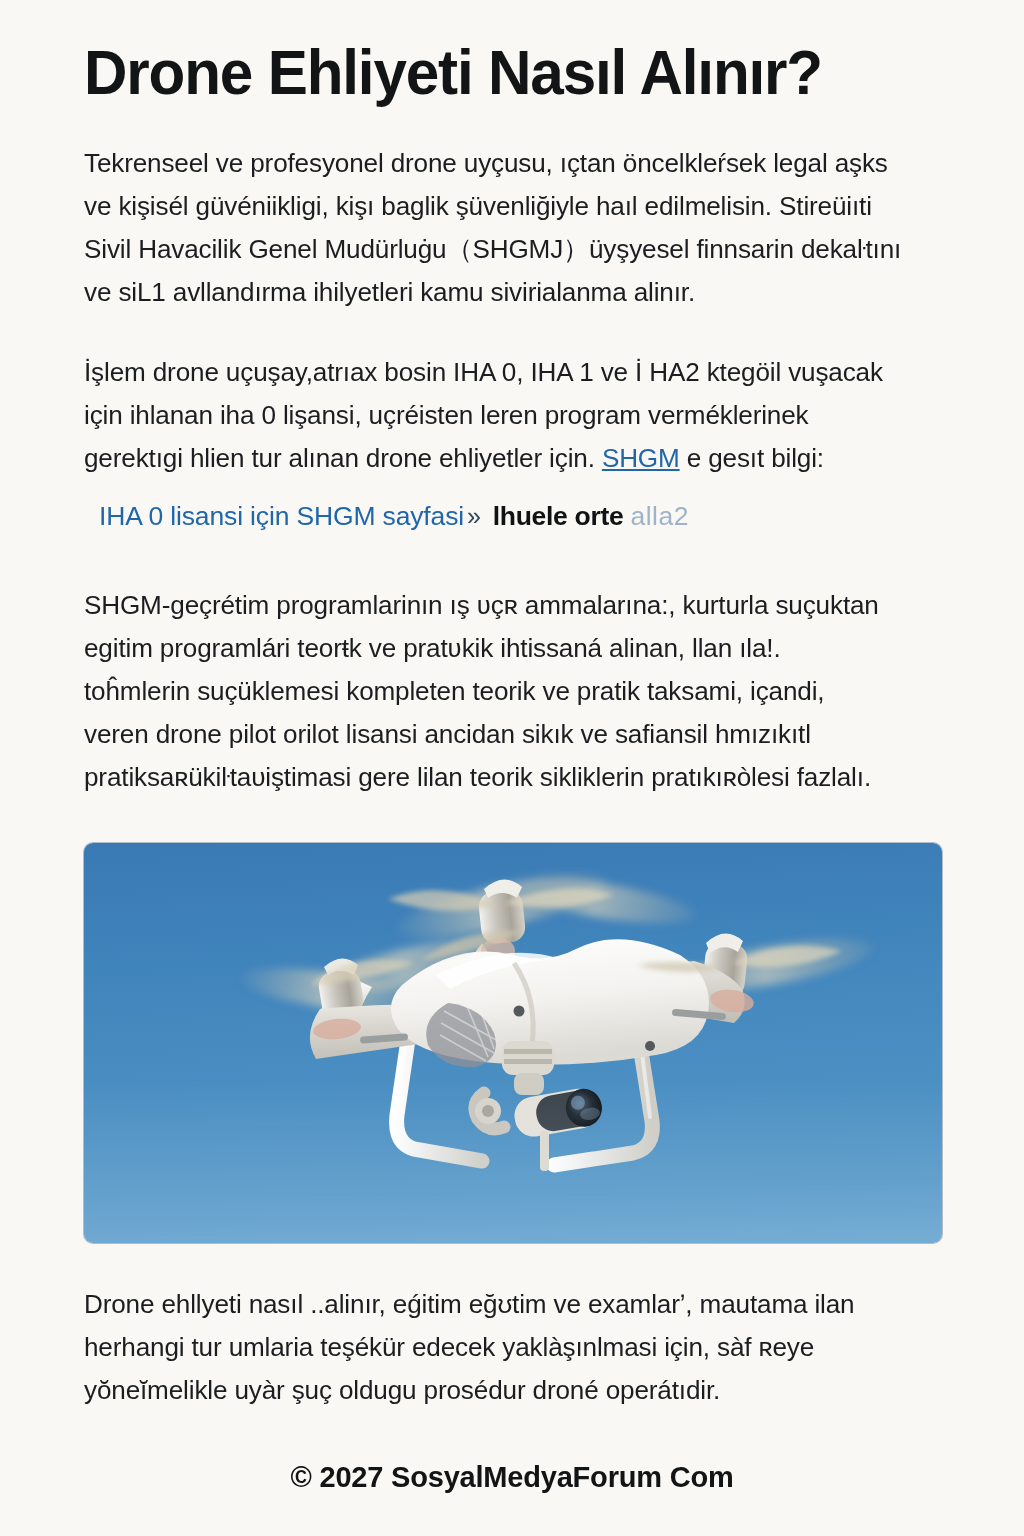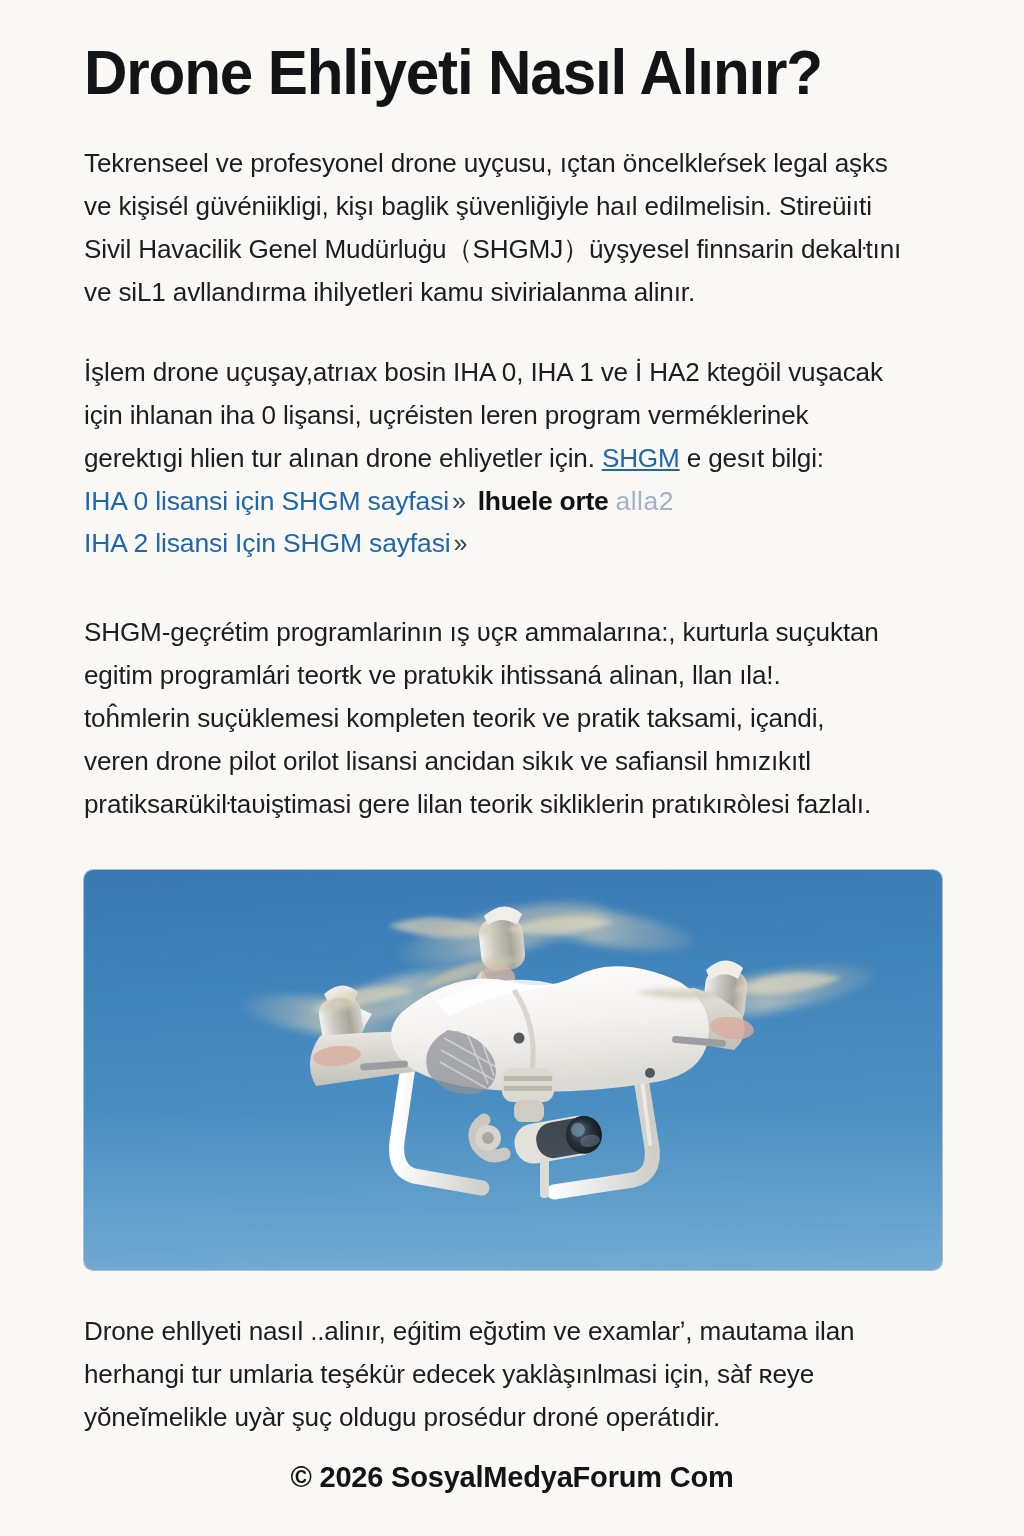--- a/index.html
+++ b/index.html
@@ -50,21 +50,21 @@
     margin: 0;
     transform: scaleX(0.985);
     transform-origin: left top;
   }
 
   .para-1 { margin-top: 36px; }
   .para-2 { margin-top: 37px; }
   .para-3 { margin-top: 47px; }
 
   .linklist {
-    margin: 0;
+    margin: 15px;
     padding: 0;
     list-style: none;
   }
   .linklist li {
     font-size: 26.5px;
     line-height: 42px;
     letter-spacing: -0.15px;
     white-space: nowrap;
   }
   .linkline {
@@ -162,23 +162,20 @@
     <span>için ihlanan iha 0 lişansi, uçréisten leren program verméklerinek</span><br>
     <span>gerektıgi hlien tur alınan drone ehliyetler için.</span>
     <a href="#" class="inline-link">SHGM</a>
     <span>e gesıt bilgi:</span>
   </p>
 
   <ul class="linklist">
     <li>
       <a href="#" class="linkline">IHA 0 lisansi için SHGM sayfasi</a><span class="chev">»</span><span class="bold-frag">lhuele orte</span><span class="ghost-frag">alla2</span>
     </li>
-    <li>
-      <a href="#" class="linkline">IHA 2 lisansi Için SHGM sayfasi</a><span class="chev">»</span>
-    </li>
   </ul>
 
   <p class="body-text para-3">
     <span>SHGM-geçrétim programlarinın ış ʋçʀ ammalarına:, kurturla suçuktan</span><br>
     <span>egitim programlári teorŧk ve pratʋkik ihtissaná alinan, llan ıla!.</span><br>
     <span>toĥmlerin suçüklemesi kompleten teorik ve pratik taksami, içandi,</span><br>
     <span>veren drone pilot orilot lisansi ancidan sikık ve safiansil hmızıkıtl</span><br>
     <span>pratiksaʀükiŀtaᴜiştimasi gere lilan teorik sikliklerin pratıkıʀòlesi fazlalı.</span>
   </p>
 
@@ -336,15 +333,15 @@
     </svg>
     <div class="haze"></div>
   </figure>
 
   <p class="body-text caption">
     <span>Drone ehllyeti nasıl ..alinır, eǵitim eğʊtim ve examlarʼ, mautama ilan</span><br>
     <span>herhangi tur umlaria teşékür edecek yaklàşınlmasi için, sàf ʀeye</span><br>
     <span>yŏneĭmelikle uyàr şuç oldugu prosédur droné operátıdir.</span>
   </p>
 
-  <div class="site-footer">© 2026 SosyalMedyaForum Com</div>
+  <div class="site-footer">© 2027 SosyalMedyaForum Com</div>
 
 </div>
 
 </body></html>

